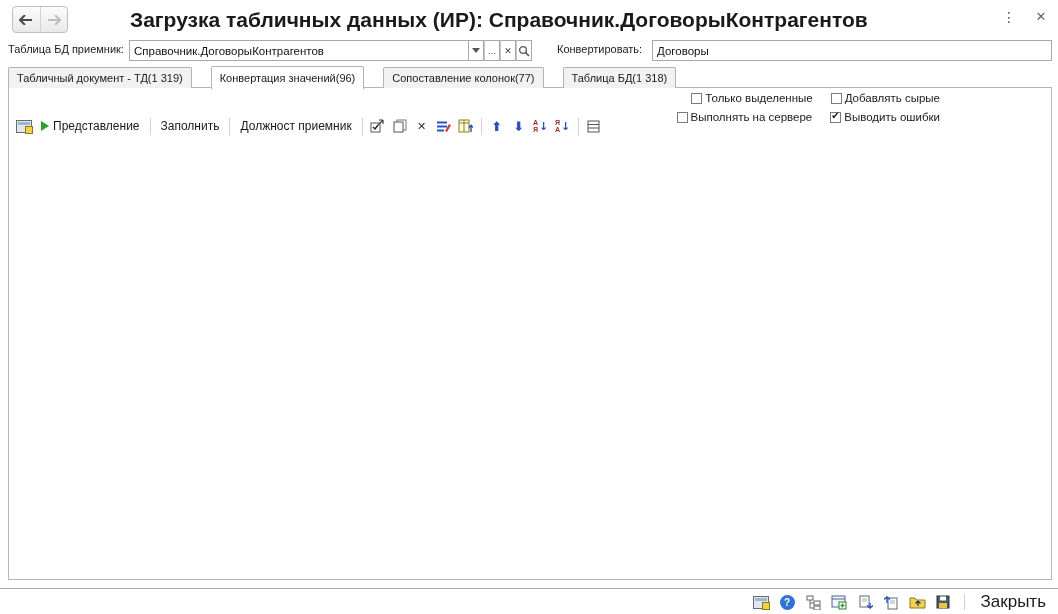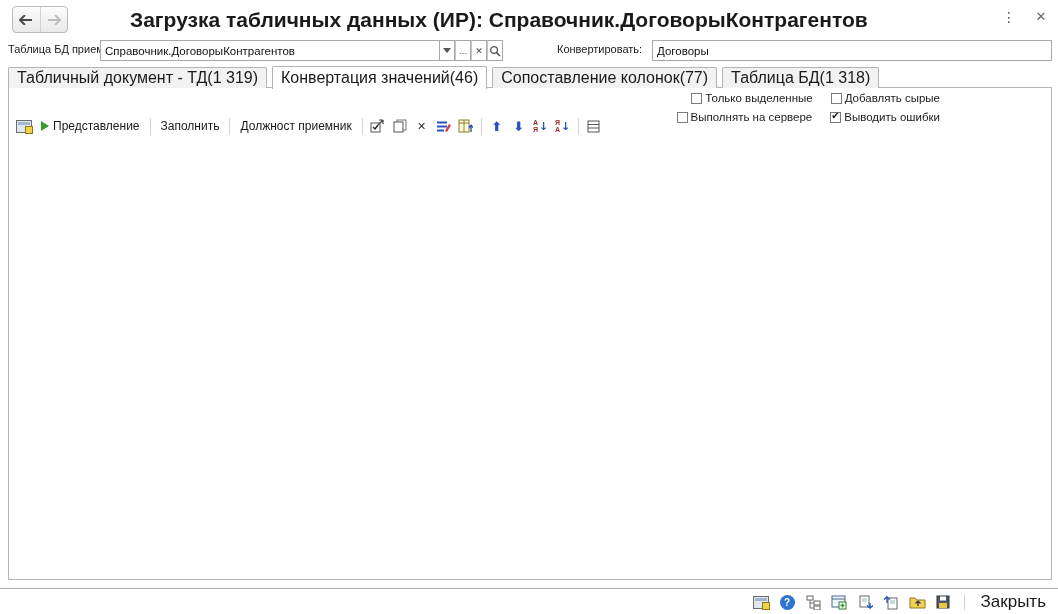--- a/index.html
+++ b/index.html
@@ -19,38 +19,38 @@
   .nav-btn + .nav-btn { border-left:1px solid #d2d2d2; }
   .page-title { left:130px; top:8px; font-size:21px; font-weight:bold; white-space:nowrap; }
   .kebab { left:1000px; top:6px; width:18px; height:22px; color:#555;
     font-family:"DejaVu Sans",sans-serif; font-size:14px; text-align:center; line-height:22px; }
   .win-close { left:1030px; top:6px; width:22px; height:22px; color:#666;
     font-family:"DejaVu Sans",sans-serif; font-size:13px; text-align:center; line-height:22px; }
 
   
   .lbl { font-size:11px; color:#1a1a1a; white-space:nowrap; }
   .fld-label1 { left:8px; top:43px; }
-  .fld-group { left:100px; top:40px; display:flex; height:33px; }
+  .fld-group { left:129px; top:40px; display:flex; height:33px; }
   .fld-input { height:21px; border:1px solid #a8a8a8; font-family:inherit; font-size:11.5px;
     padding:0 4px; background:#fff; color:#111; }
   .fld-group .fld-input { width:339px; border-right:none; }
   .fld-btn { width:16px; height:21px; border:1px solid #a8a8a8; border-left:1px solid #c6c6c6;
     background:#fff; display:flex; align-items:center; justify-content:center;
     font-size:9px; color:#444; cursor:pointer; }
   .fld-btn.first { border-left:1px solid #a8a8a8; }
   .tri-down { width:0; height:0; border-left:4px solid transparent; border-right:4px solid transparent;
     border-top:5px solid #555; }
   .fld-label2 { left:557px; top:43px; }
   .fld-input2 { left:652px; top:40px; width:400px; }
 
   
   .tabs { left:8px; top:66px; height:22px; display:flex; align-items:flex-end; z-index:3; }
-  .tab { height:21px; line-height:20px; padding:0 8px; margin-right:5px; white-space:nowrap;
+  .tab { height:21px; line-height:20px; padding:0 8px; margin-right:19px; white-space:nowrap;
     background:#f2f2f2; border:1px solid #b3b3b3; border-bottom:none;
-    border-radius:2px 2px 0 0; font-size:16px; cursor:pointer; }
+    border-radius:2px 2px 0 0; font-size:11px; cursor:pointer; }
   .tab.active { background:#fff; height:23px; line-height:22px; margin-bottom:-1px; }
 
   
   .content-box { left:8px; top:87px; width:1044px; height:493px;
     border:1px solid #b5b5b5; background:#fff; z-index:1; }
   .info-text { left:15px; top:93px; width:660px; color:#3c62c9; font-size:11.5px; white-space:nowrap; }
 
   .opts { top:92px; right:118px; display:flex; flex-direction:column; gap:7px; align-items:flex-end; z-index:2; }
   .opt-row { display:flex; gap:18px; }
   .opt { display:flex; align-items:center; gap:3px; cursor:pointer; font-size:11.5px; white-space:nowrap; }
@@ -177,21 +177,21 @@
         <circle cx="5" cy="5" r="3.4" fill="none" stroke="#555" stroke-width="1.3"></circle>
         <line x1="7.6" y1="7.6" x2="11" y2="11" stroke="#555" stroke-width="1.5"></line>
       </svg>
   </span>
 </div>
 <div class="abs lbl fld-label2">Конвертировать:</div>
 <input class="abs fld-input fld-input2" readonly="" value="Договоры" style="">
 
 <div class="abs tabs">
   <div class="tab">Табличный документ - ТД(1 319)</div>
-  <div class="tab active">Конвертация значений(46)</div>
+  <div class="tab active">Конвертация значений(96)</div>
   <div class="tab">Сопоставление колонок(77)</div>
   <div class="tab">Таблица БД(1 318)</div>
 </div>
 
 <div class="abs content-box"></div>
 
 <div class="abs info-text">Настройки конвертации из табличного документа в таблицу значений, колонки которой задаются на странице "Таблица значений"</div>
 
 <div class="abs opts">
   <div class="opt-row">

